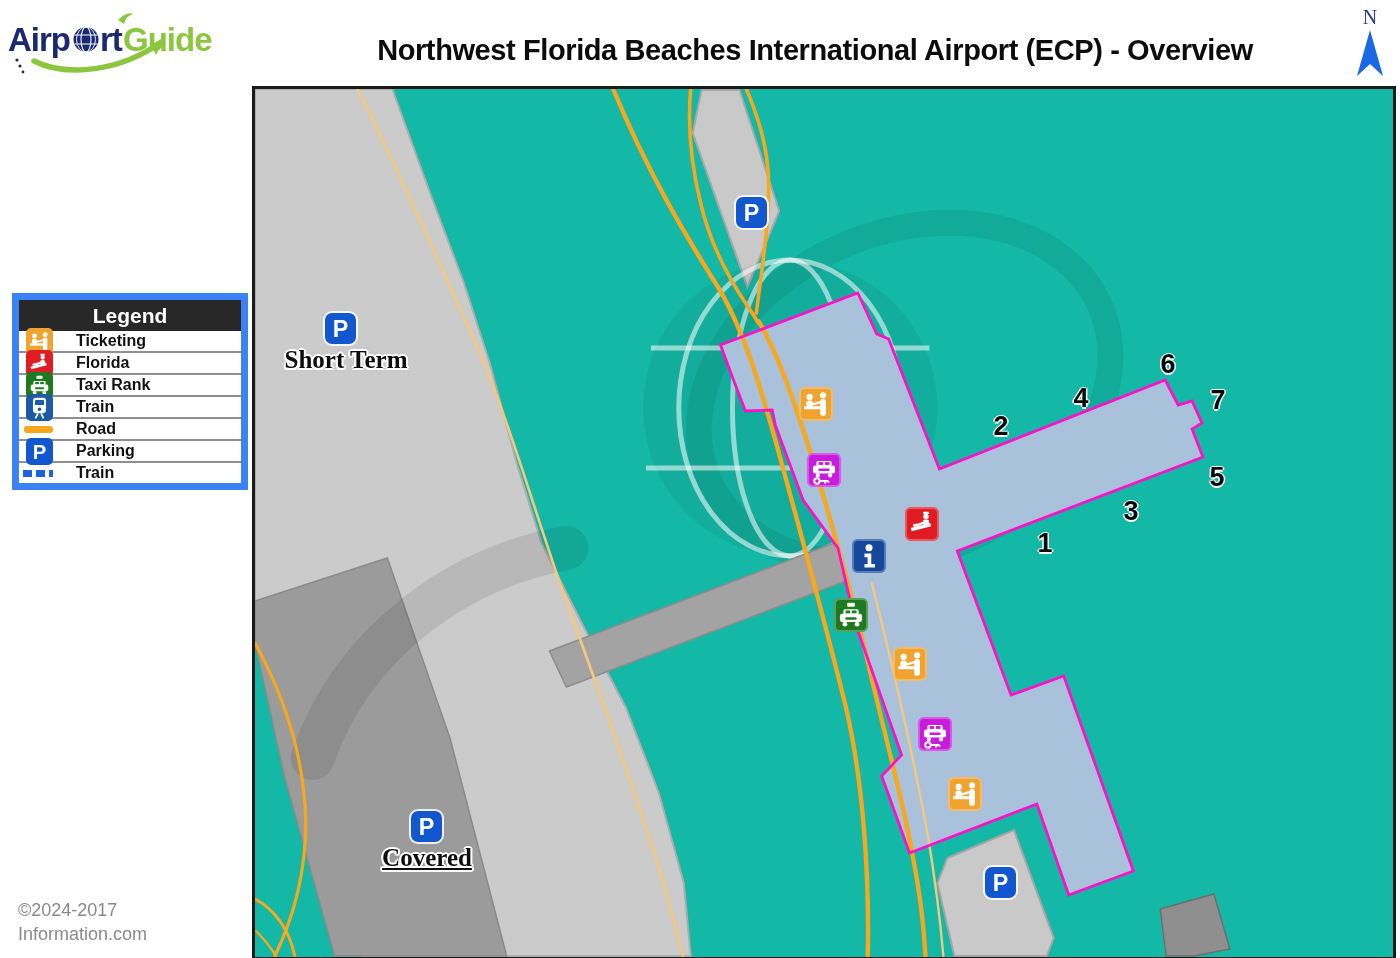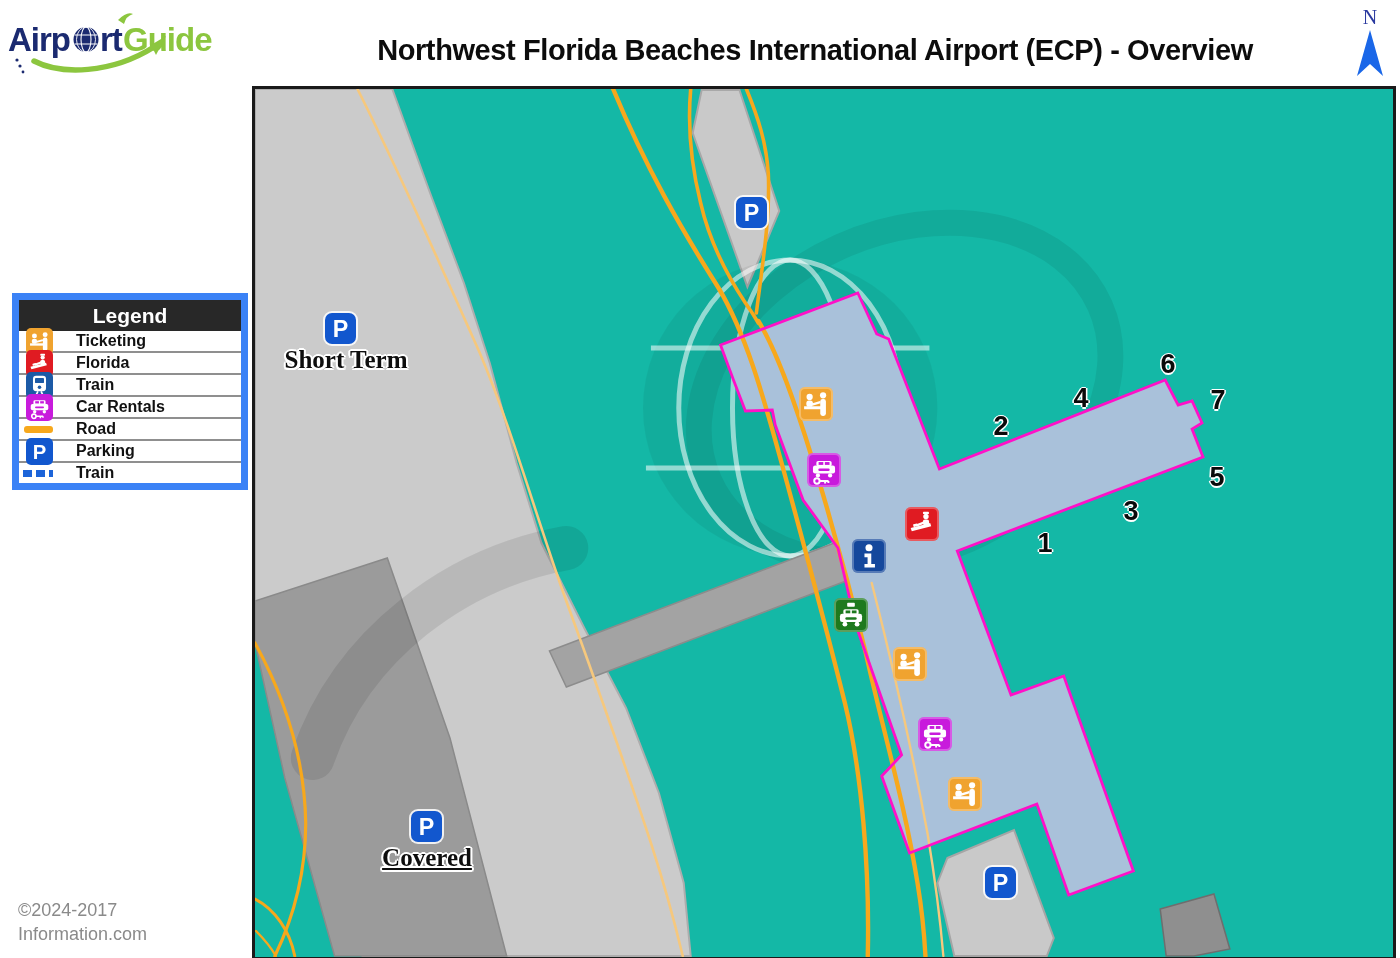--- a/index.html
+++ b/index.html
@@ -153,34 +153,34 @@
   </div>
   <div class="legend-row">
     <span class="legend-icon" style="--bg:#E01B22;background:#E01B22;">
         <svg viewBox="0 0 24 24">
           <use href="#icon-security"></use>
         </svg>
       </span>
     <span class="legend-label">Florida</span>
   </div>
   <div class="legend-row">
+    <span class="legend-icon" style="--bg:#1E7A1E;background:#1E7A1E;">
+        <svg viewBox="0 0 24 24">
+          <use href="#icon-taxi"></use>
+        </svg>
+      </span>
+    <span class="legend-label">Taxi Rank</span>
+  </div>
+  <div class="legend-row">
     <span class="legend-icon" style="--bg:#1C5AA6;background:#1C5AA6;">
         <svg viewBox="0 0 24 24">
           <use href="#icon-train"></use>
         </svg>
       </span>
     <span class="legend-label">Train</span>
-  </div>
-  <div class="legend-row">
-    <span class="legend-icon" style="--bg:#C81BDC;background:#C81BDC;">
-        <svg viewBox="0 0 24 24">
-          <use href="#icon-car-rentals"></use>
-        </svg>
-      </span>
-    <span class="legend-label">Car Rentals</span>
   </div>
   <div class="legend-row">
     <span class="legend-icon" style="background:transparent;align-items:center;">
         <span class="swatch-road"></span>
       </span>
     <span class="legend-label">Road</span>
   </div>
   <div class="legend-row">
     <span class="legend-icon" style="--bg:#1257CE;background:#1257CE;">
         <svg viewBox="0 0 24 24">

